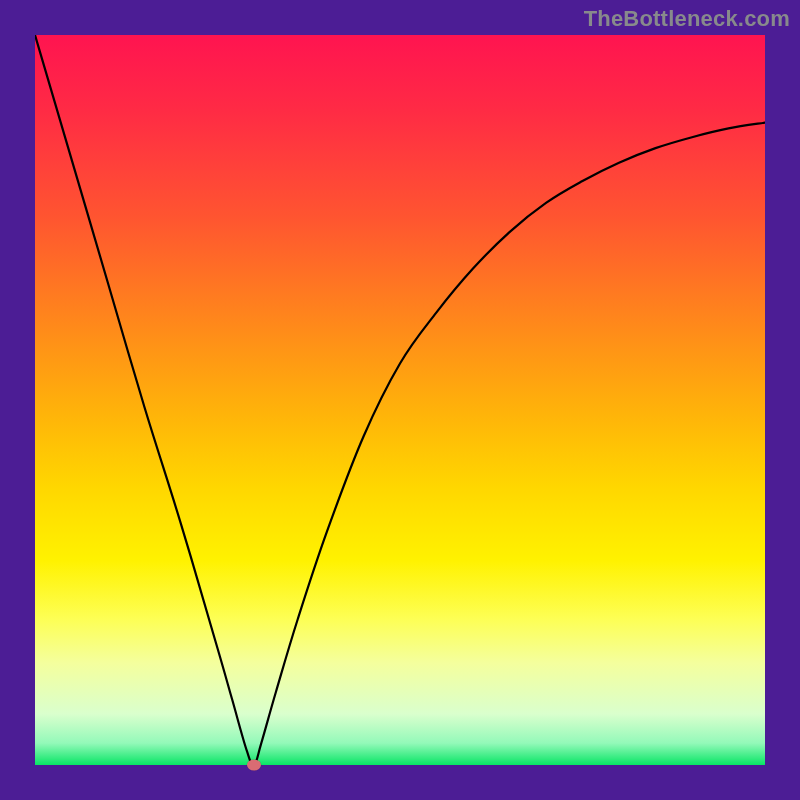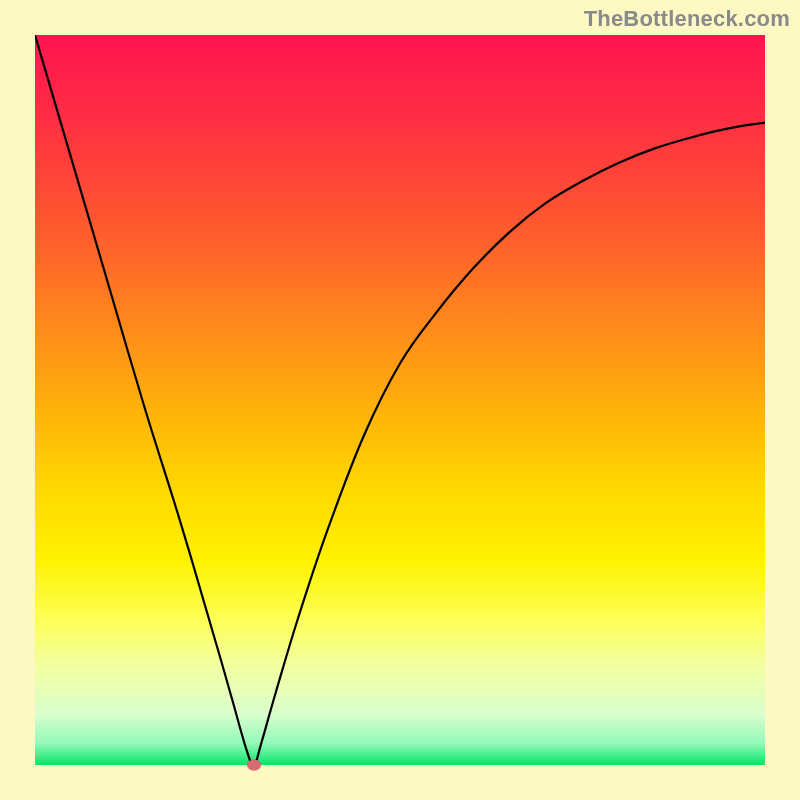--- a/index.html
+++ b/index.html
@@ -8,21 +8,21 @@
     width: 800px;
     height: 800px;
     overflow: hidden;
     background: #000;
     font-family: Arial, Helvetica, sans-serif;
   }
   .frame {
     position: relative;
     width: 800px;
     height: 800px;
-    background: #fef9c3;
+    background: #4c1d95;
   }
   .plot-area {
     position: absolute;
     left: 35px;
     top: 35px;
     width: 730px;
     height: 730px;
     background: linear-gradient(to bottom,
       #ff1450 0%,
       #ff2a45 10%,

